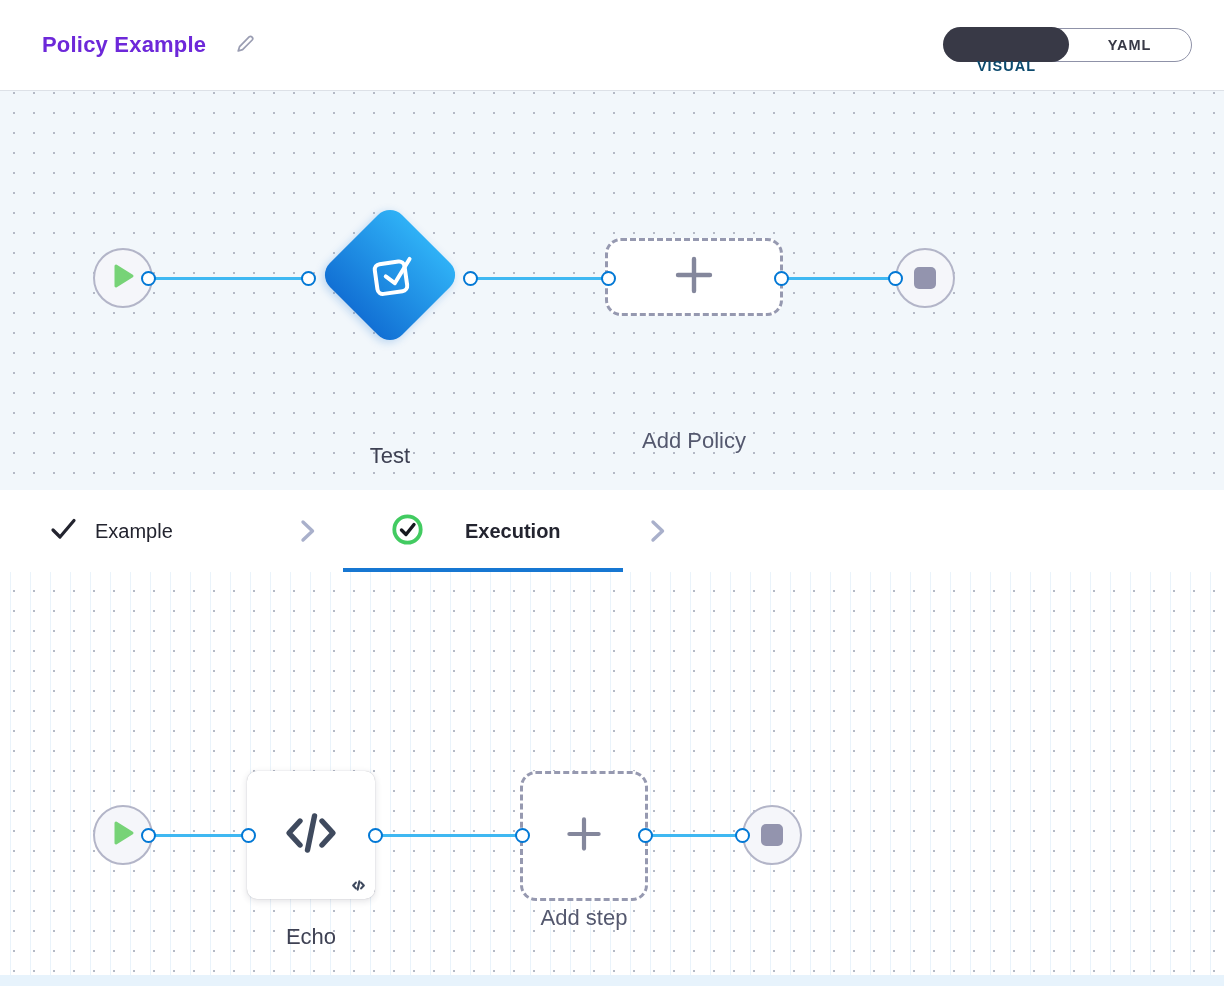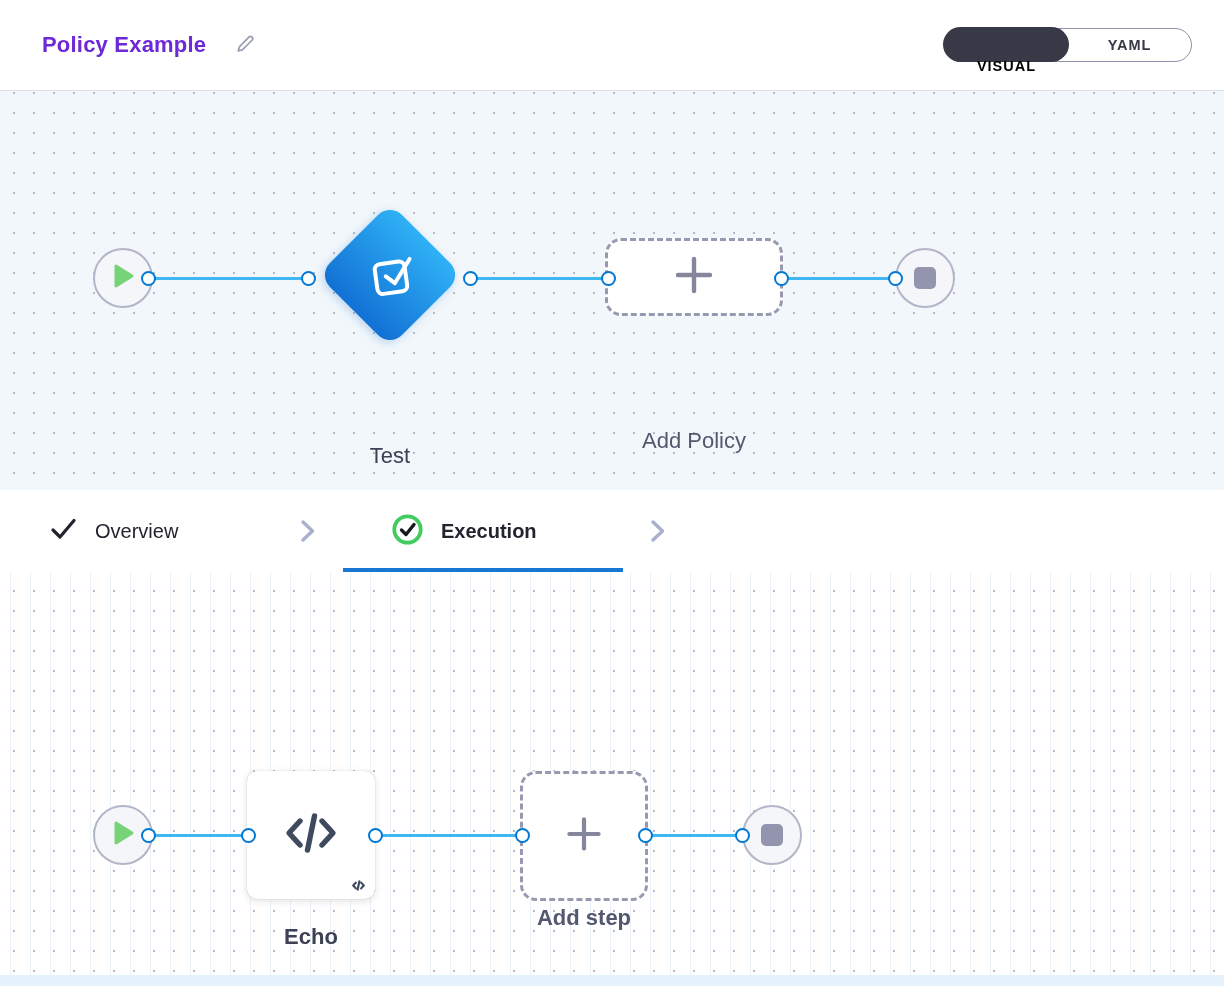--- a/index.html
+++ b/index.html
@@ -13,31 +13,31 @@
   .page-title { font-size:22px; font-weight:700; color:#6d28d9; letter-spacing:.2px; }
   .edit-btn { margin-left:28px; background:none; border:none; cursor:pointer;
     display:flex; align-items:center; }
   .view-toggle { margin-left:auto; margin-right:16px; position:relative;
     width:248px; height:34px; border:1.6px solid #8f92a8; border-radius:18px;
     background:#fff; display:flex; align-items:center; }
   .toggle-seg { flex:1; text-align:center; font-size:14.5px; font-weight:700;
     letter-spacing:1px; color:var(--dark-navy,#383946); cursor:pointer; z-index:1; }
   .toggle-pill { position:absolute; left:-1.6px; top:-1.6px; width:126px; height:34.5px;
     background:var(--dark-navy,#383946); border-radius:18px; z-index:0; }
-  .toggle-seg.selected { color:#000000;margin-top:41px; }
+  .toggle-seg.selected { color:#0c4a6e;margin-top:41px; }
 
   
   .stage-canvas { height:400px; position:relative; background-color:#f2f7fb;
     background-image:radial-gradient(circle, #b5bac6 1.2px, transparent 1.45px);
     background-size:20px 20px; background-position:4px 13px;text-align:center; }
   .step-canvas { height:403px; position:relative; background-color:#fff;
     background-image:
       radial-gradient(circle, #b5bac6 1.2px, transparent 1.45px),
       linear-gradient(to right, #eaf3fa 1.5px, transparent 1.5px);
-    background-size:20px 20px, 20px 20px; background-position:4px 9px, 10px 0;font-weight:bold; }
+    background-size:20px 20px, 20px 20px; background-position:4px 9px, 10px 0; }
   .bottom-strip { height:11px; background:#e7f3fc; }
 
   
   .edge { position:absolute; height:3px; border-radius:2px;
     background:var(--line-blue,#3fb8f2); z-index:1; }
   .connector { position:absolute; width:15px; height:15px; border-radius:50%;
     background:#fff; border:2.5px solid var(--connector-blue,#0278d5); z-index:4; }
   .node-circle { position:absolute; width:60px; height:60px; border-radius:50%;
     background:#f5f6fa; border:2px solid #b3b5c8; z-index:2;
     display:flex; align-items:center; justify-content:center; cursor:pointer; }
@@ -62,21 +62,21 @@
 
   .node-label { position:absolute; transform:translateX(-50%); white-space:nowrap;
     font-size:22px; color:#3e4153; z-index:2; }
   .node-label.add { color:#54586e; }
 
   
   .tabbar { height:82px; background:#fff; position:relative; z-index:3; }
   .tab { position:absolute; top:0; height:82px; display:flex; align-items:center;
     gap:17px; cursor:pointer; }
   .tab-label { font-size:20px; color:#23242f; }
-  .tab.active .tab-label { font-weight:700; }
+  .tab.active .tab-label { font-weight:700;margin-left:24px; }
   .tab-chevron { position:absolute; top:0; height:82px; display:flex; align-items:center; }
   .tab-underline { position:absolute; left:343px; bottom:0; width:280px; height:4px;
     background:var(--accent-blue,#1777d2); z-index:4; }
 </style>
 </head>
 <body>
 
 <div class="header">
   <span class="page-title">Policy Example</span>
   <button class="edit-btn">
@@ -140,21 +140,21 @@
   <div class="connector" style="left:887.5px; top:180.5px;"></div>
 </div>
 
 <div class="tabbar">
   <div class="tab" style="left:48px;">
     <span>
       <svg width="30" height="30" viewBox="0 0 30 30">
         <path d="M5 16 L12 23 L26 6.5" fill="none" stroke="#23242f" stroke-width="3.2" stroke-linecap="round" stroke-linejoin="round"></path>
       </svg>
     </span>
-    <span class="tab-label">Overview</span>
+    <span class="tab-label">Example</span>
   </div>
 
   <div class="tab-chevron" style="left:298px;">
     <svg width="19" height="28" viewBox="0 0 19 28">
       <path d="M5 5 L14.5 14 L5 23" fill="none" stroke="#a9b0cb" stroke-width="3.4" stroke-linecap="round" stroke-linejoin="round"></path>
     </svg>
   </div>
 
   <div class="tab active" style="left:391px;">
     <span>

